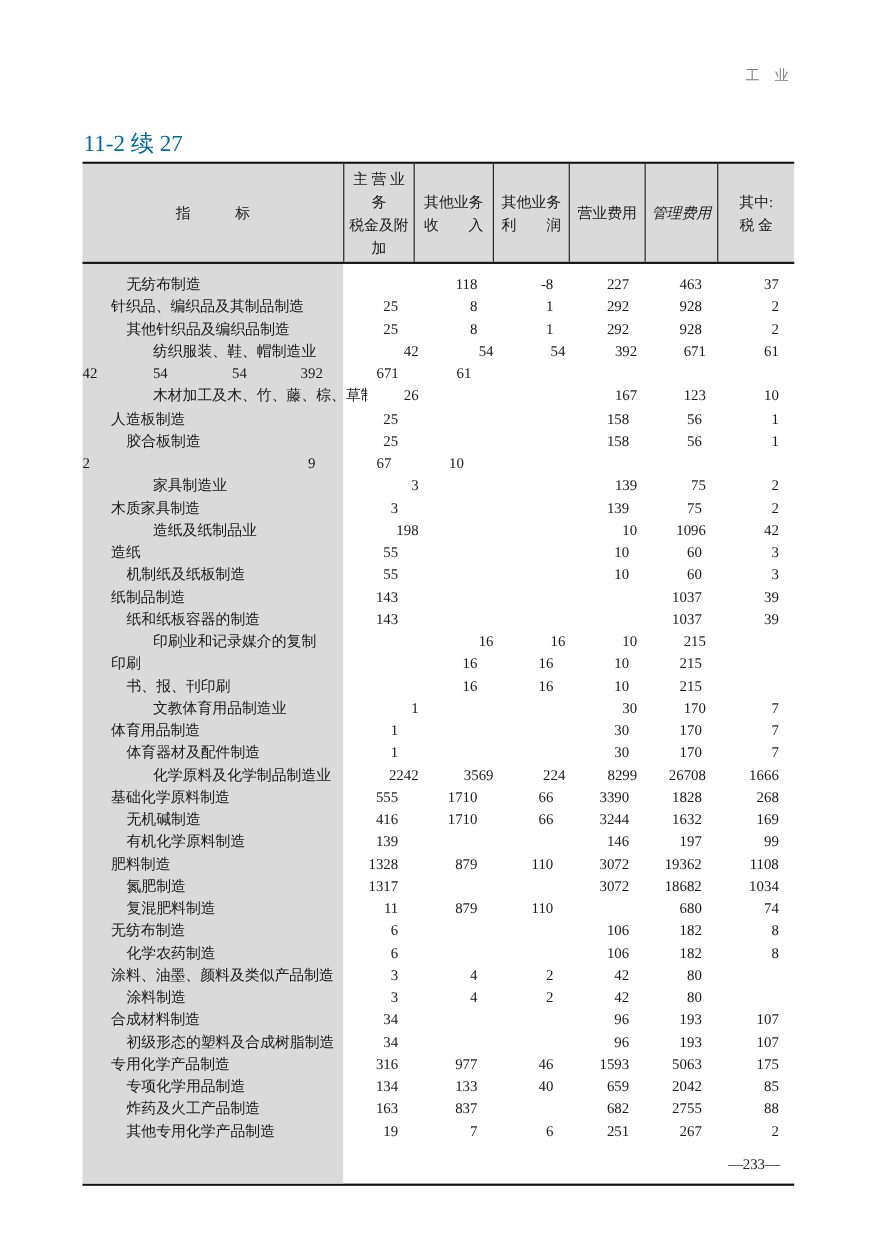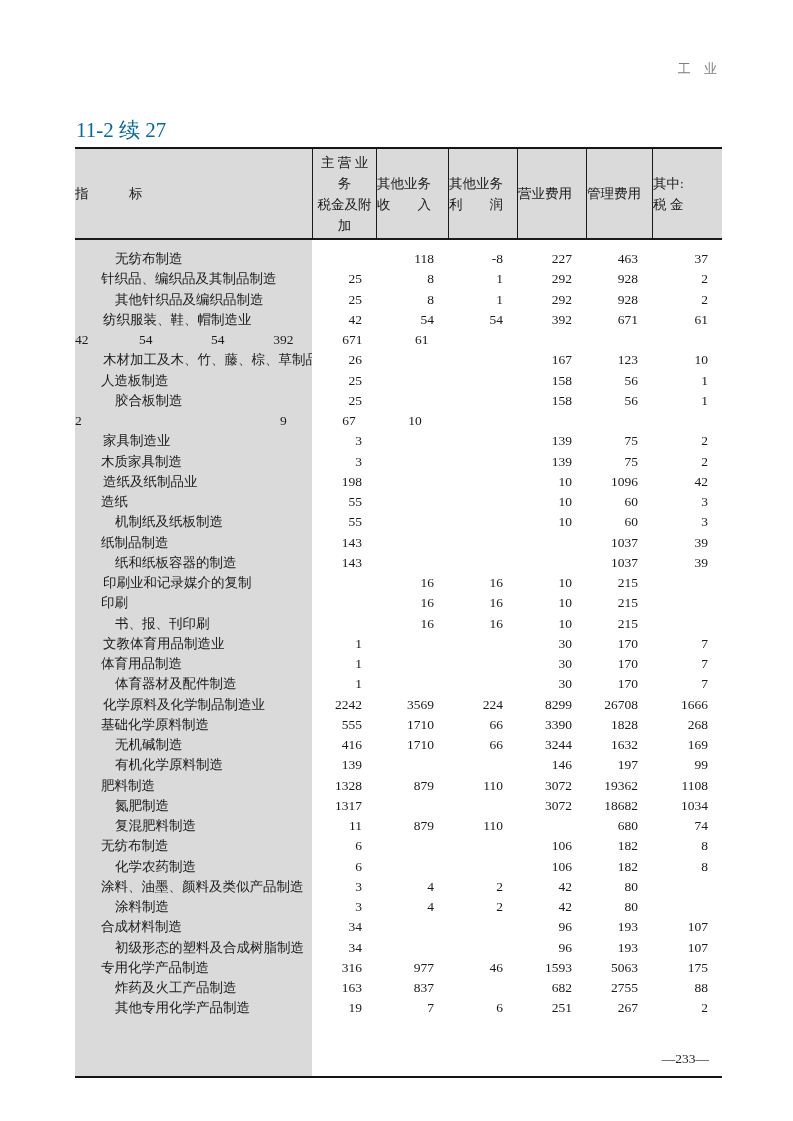--- a/index.html
+++ b/index.html
@@ -35,33 +35,33 @@
   }
   .thead {
     display: flex;
     height: 91px;
     background: #dadada;
     border-bottom: 2px solid #1a1a1a;
   }
   .thead .hcell {
     display: flex;
     flex-direction: column;
-    align-items: flex-start;
+    align-items: center;
     justify-content: center;
     font-size: 13.5px;
     line-height: 21px;
     text-align: center;
   }
   .thead .hcell + .hcell { border-left: 1.5px solid #1a1a1a; }
   .c1 { width: 237px; }
   .c2 { width: 64px; }
   .c3 { width: 72px; }
   .c4 { width: 69px; }
   .c5 { width: 69px; }
-  .c6 { width: 66px; }
+  .c6 { width: 66px; font-style: italic; }
   .c7 { width: 70px; }
   .tbody {
     position: relative;
     height: 836px;
     padding-top: 9px;
   }
   .col-shade {
     position: absolute;
     left: 0; top: 0;
     width: 237px;
@@ -74,21 +74,21 @@
     height: 20.25px;
     align-items: center;
   }
   .row .cell {
     font-size: 13.5px;
     line-height: 20px;
     white-space: nowrap;
     overflow: hidden;
   }
   .row .label { width: 237px; }
-  .row .label.indent-0 { padding-left: 28px; }
+  .row .label.indent-0 { padding-left: 28px; margin-left: 36px; }
   .row .label.indent-1 { padding-left: 26px; }
   .row .label.indent-2 { padding-left: 40px; }
   .row .num {
     text-align: right;
     padding-right: 14px;
   }
   .row .num:nth-child(2) { width: 64px; }
   .row .num:nth-child(3) { width: 72px; }
   .row .num:nth-child(4) { width: 69px; }
   .row .num:nth-child(5) { width: 69px; }
@@ -456,20 +456,29 @@
         <div class="row">
           <div class="cell label indent-1">专用化学产品制造</div>
           <div class="cell num">316</div>
           <div class="cell num">977</div>
           <div class="cell num">46</div>
           <div class="cell num">1593</div>
           <div class="cell num">5063</div>
           <div class="cell num">175</div>
         </div>
         <div class="row">
+          <div class="cell label indent-2">专项化学用品制造</div>
+          <div class="cell num">134</div>
+          <div class="cell num">133</div>
+          <div class="cell num">40</div>
+          <div class="cell num">659</div>
+          <div class="cell num">2042</div>
+          <div class="cell num">85</div>
+        </div>
+        <div class="row">
           <div class="cell label indent-2">炸药及火工产品制造</div>
           <div class="cell num">163</div>
           <div class="cell num">837</div>
           <div class="cell num"></div>
           <div class="cell num">682</div>
           <div class="cell num">2755</div>
           <div class="cell num">88</div>
         </div>
         <div class="row">
           <div class="cell label indent-2">其他专用化学产品制造</div>

